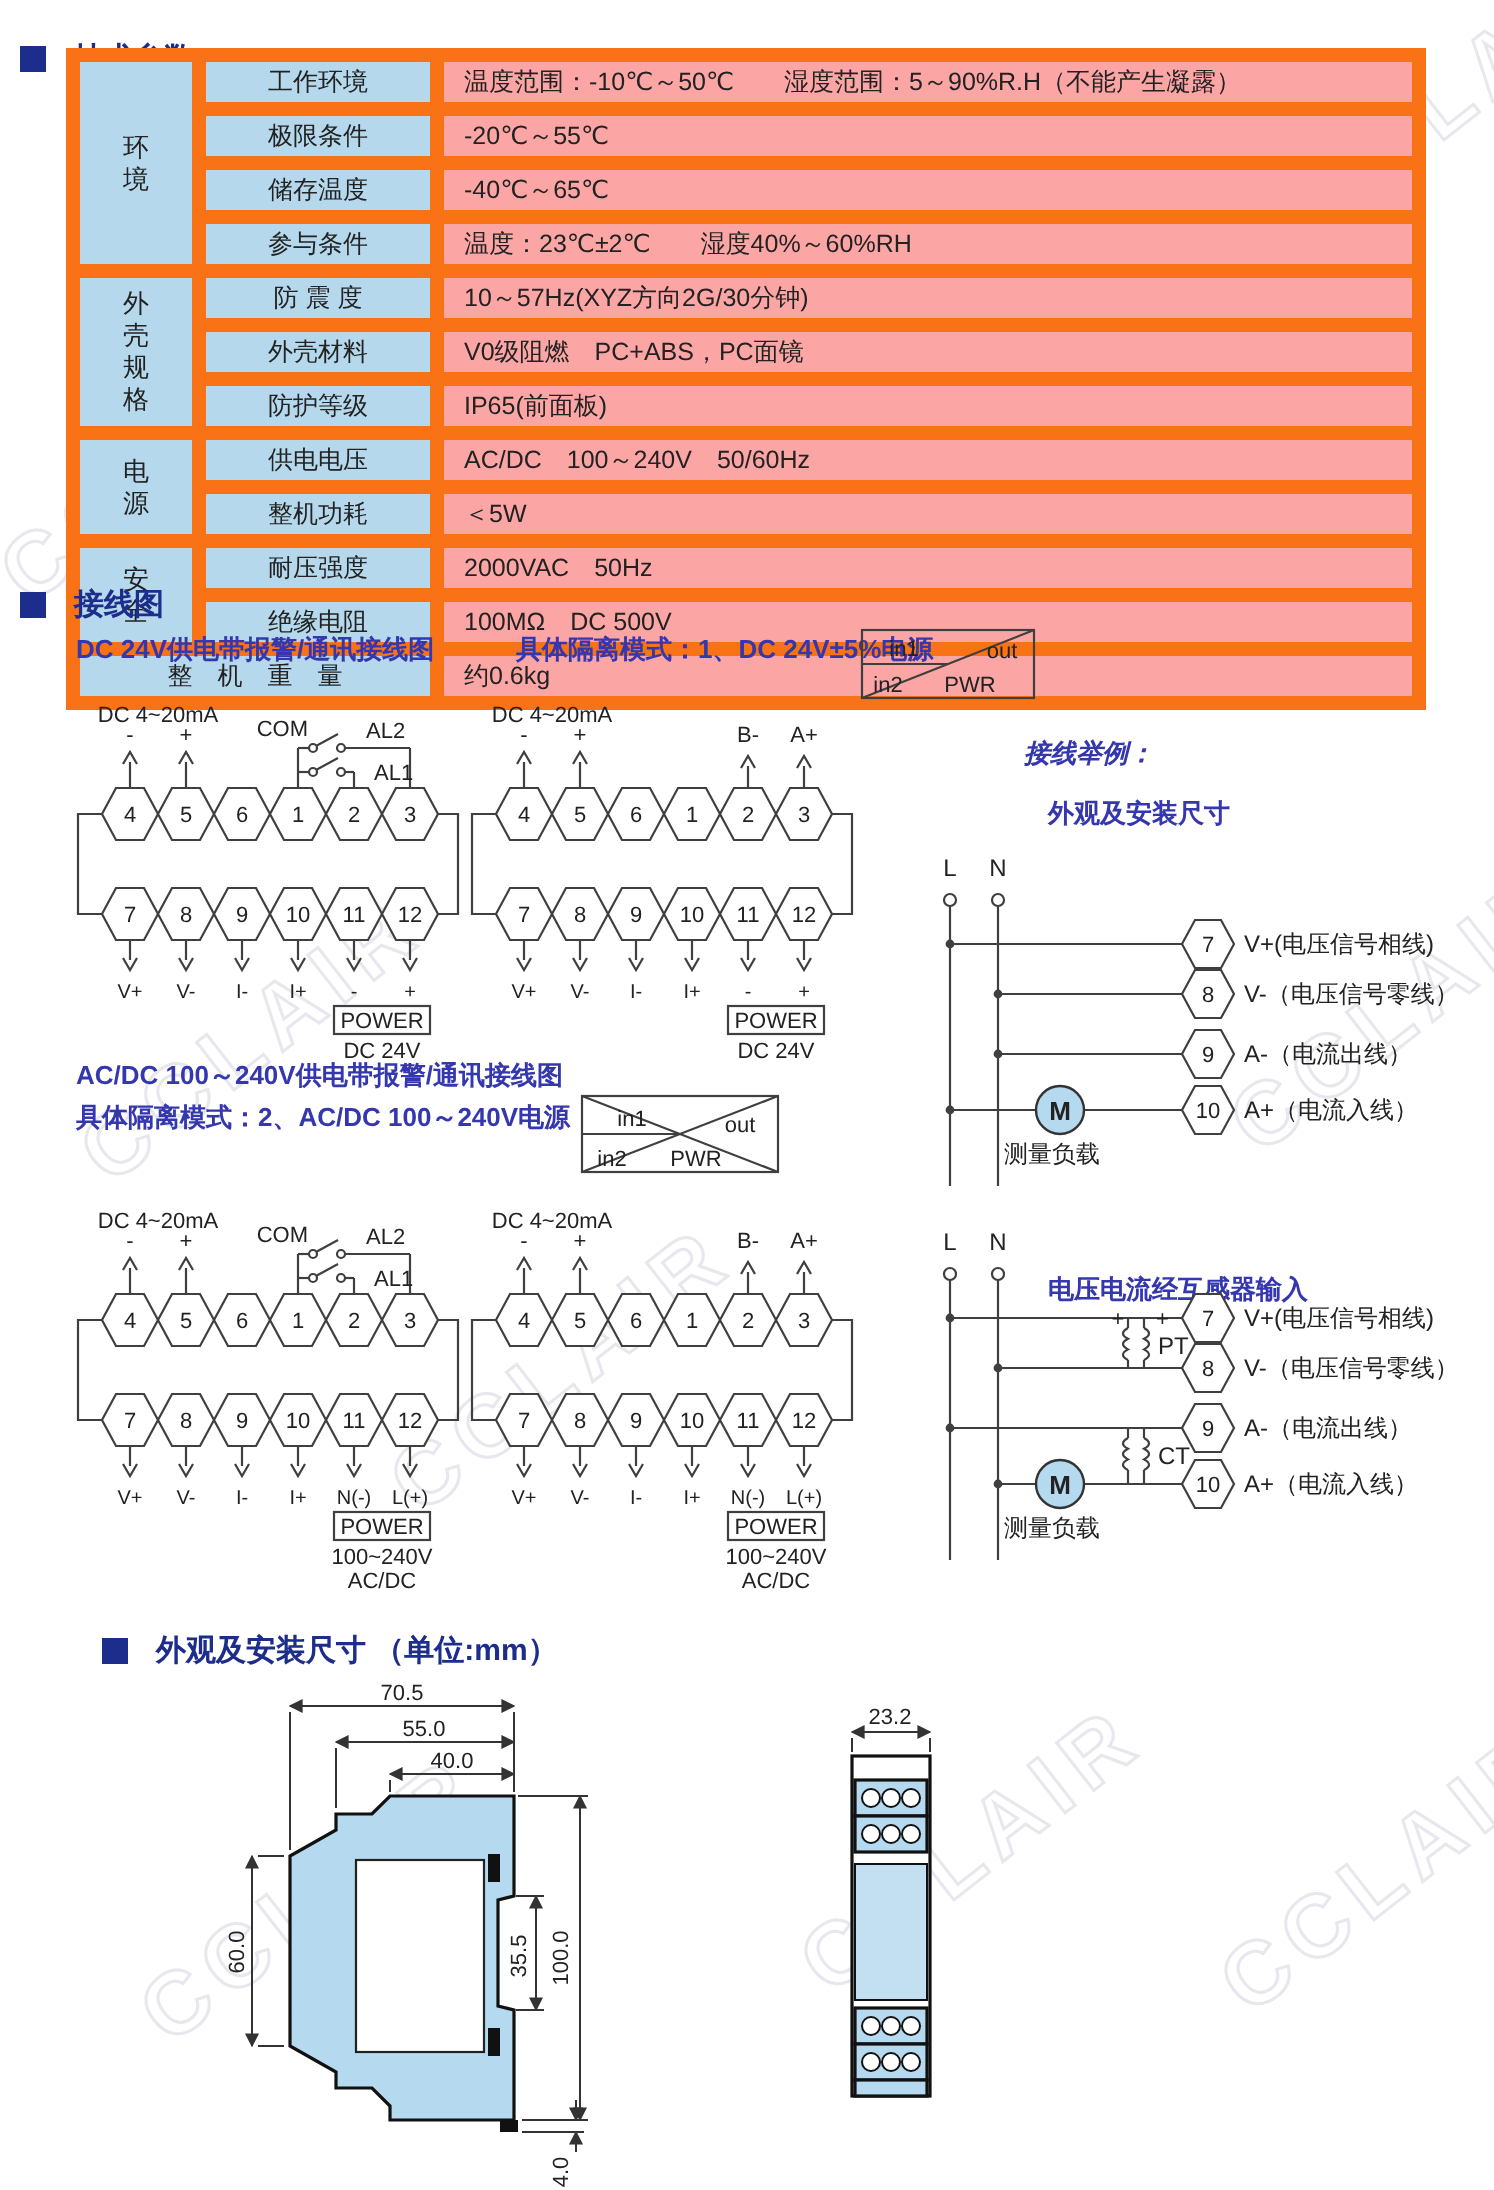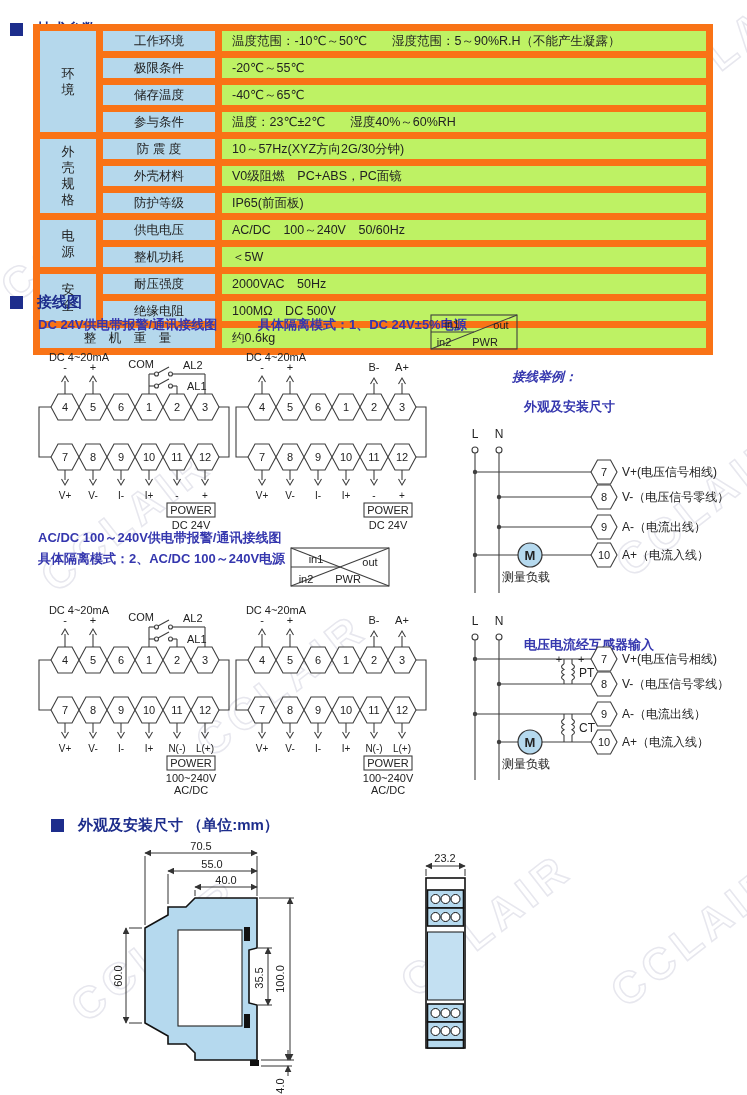--- a/index.html
+++ b/index.html
@@ -15,21 +15,21 @@
   .sec{position:absolute;display:flex;align-items:center;gap:14px;z-index:1;}
   .bullet{width:13px;height:13px;background:var(--navy,#1d2d8c);}
   .sectitle{font-size:15px;font-weight:bold;color:var(--navy,#1d2d8c);}
   .note{font-size:13px;color:var(--navy,#1d2d8c);}
   
   .spec{position:absolute;left:33px;top:24px;width:680px;z-index:1;}
   .spec table{border-collapse:collapse;width:100%;table-layout:fixed;}
   .spec td{border:7px solid #f97316;height:20px;font-size:12.5px;padding:0 6px;}
   .gcell{background:var(--thbg,#b5d8ec);text-align:center;width:44px;}
   .kcell{background:var(--thbg,#b5d8ec);text-align:center;width:100px;}
-  .vcell{background:#bef264;text-align:left;padding-left:10px !important;}
+  .vcell{background:#fca5a5;text-align:left;padding-left:10px !important;}
   .vtext{display:inline-block;width:15px;line-height:16px;word-break:break-all;font-size:13px;}
   .fcell{background:var(--thbg,#b5d8ec);text-align:center;font-size:13px;}
   
   .blab{position:absolute;font-size:13px;font-weight:bold;color:var(--blab,#3537ae);z-index:1;white-space:nowrap;}
   
   svg{overflow:visible;}
   .ln{stroke:#3f3f3f;stroke-width:1.1;fill:none;}
   .hx{fill:#fff;stroke:#3f3f3f;stroke-width:1.1;}
   .dot{fill:#3f3f3f;stroke:none;}
   .t{font-size:11px;fill:#222;}

